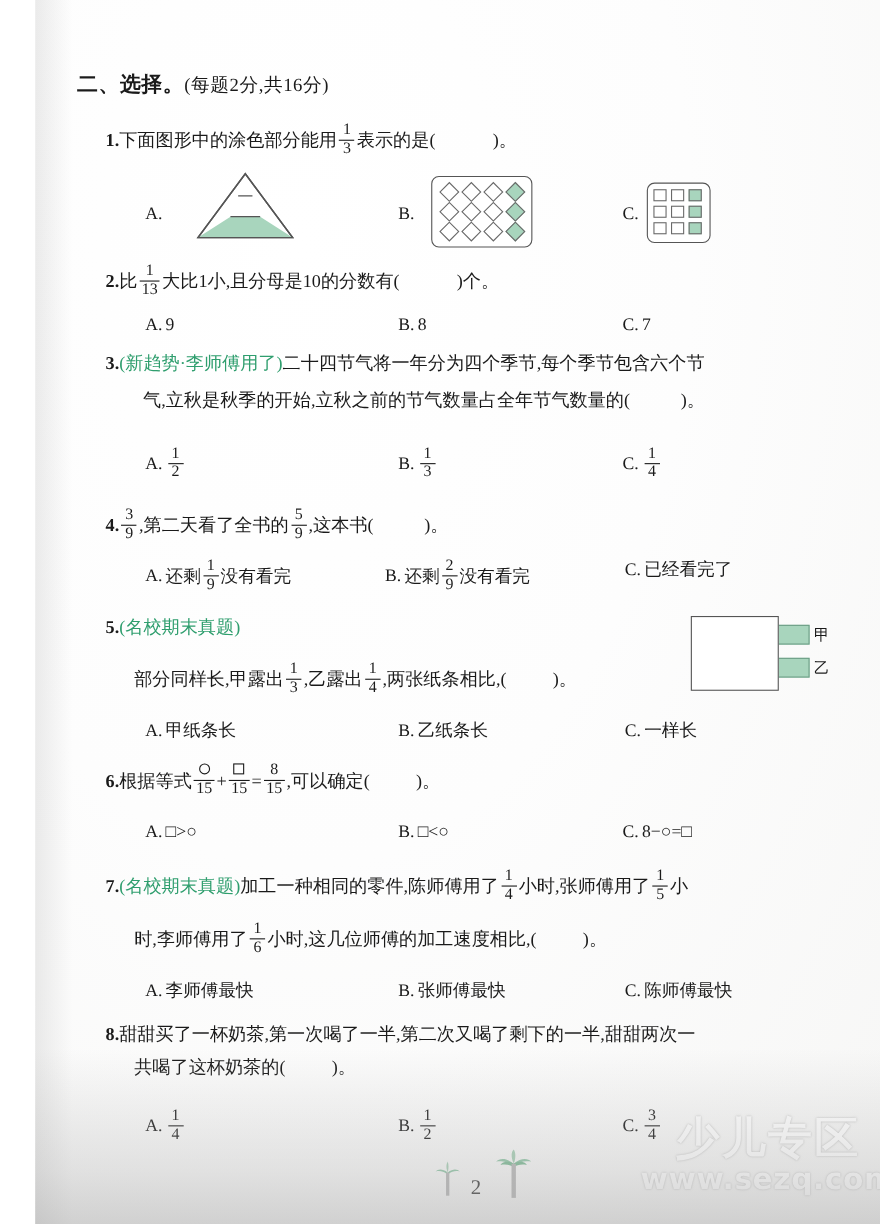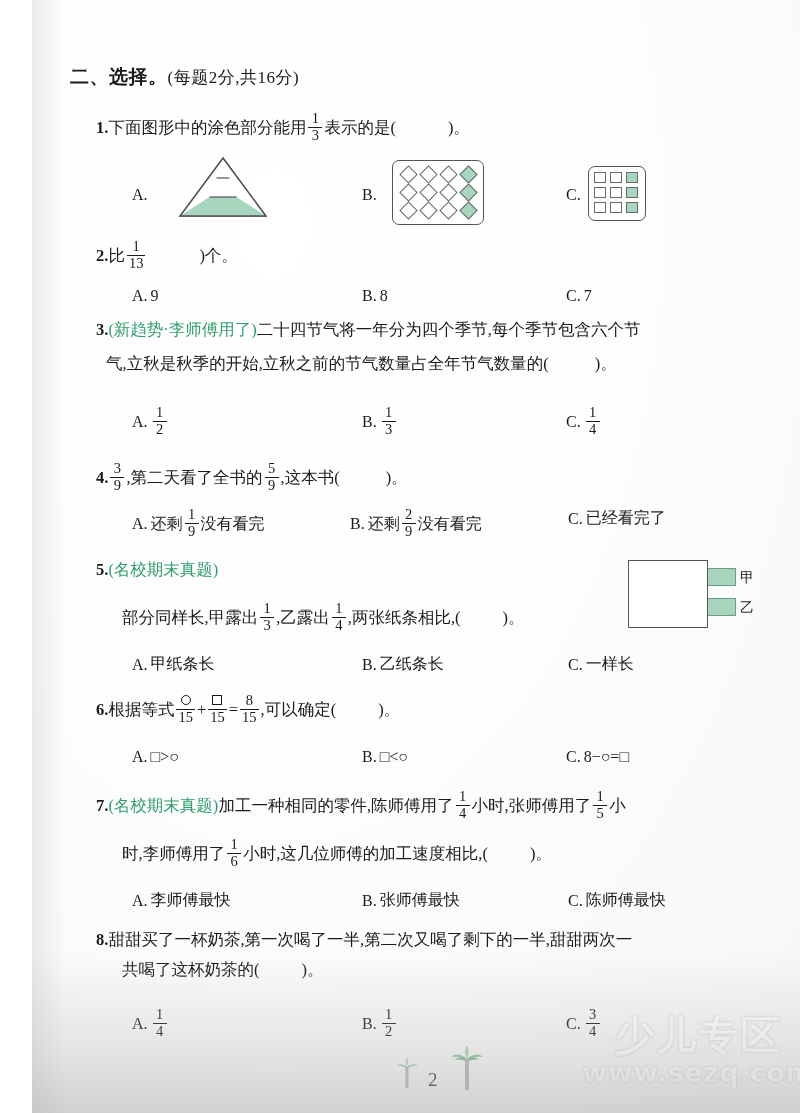--- a/index.html
+++ b/index.html
@@ -332,20 +332,21 @@
 
     <div class="q" style="left:64px; top:240px;">
       <span class="qline">
         <span class="qnum">2.</span>
         <span>比</span>
         <span class="frac">
           <span class="num">1</span>
           <span class="bar"></span>
           <span class="den">13</span>
         </span>
+        <span>大比1小,且分母是10的分数有(</span>
         <span style="display:inline-block;width:52px;"></span>
         <span>)个。</span>
       </span>
     </div>
     <div class="opt" style="left:100px; top:287px;">
       <span class="opt-letter">A.</span>
       <span>9</span>
     </div>
     <div class="opt" style="left:330px; top:287px;">
       <span class="opt-letter">B.</span>
@@ -356,21 +357,21 @@
       <span>7</span>
     </div>
 
     <div class="q" style="left:64px; top:322px;">
       <span class="qline">
         <span class="qnum">3.</span>
         <span class="tag">(新趋势·李师傅用了)</span>
         <span>二十四节气将一年分为四个季节,每个季节包含六个节</span>
       </span>
     </div>
-    <div class="q" style="left:74px; top:356px;">
+    <div class="q" style="left:98px; top:356px;">
       <span class="qline">
         <span>气,立秋是秋季的开始,立秋之前的节气数量占全年节气数量的(</span>
         <span style="display:inline-block;width:46px;"></span>
         <span>)。</span>
       </span>
     </div>
     <div class="opt" style="left:100px; top:406px;">
       <span class="opt-letter">A.</span>
       <span class="frac">
         <span class="num">1</span>

